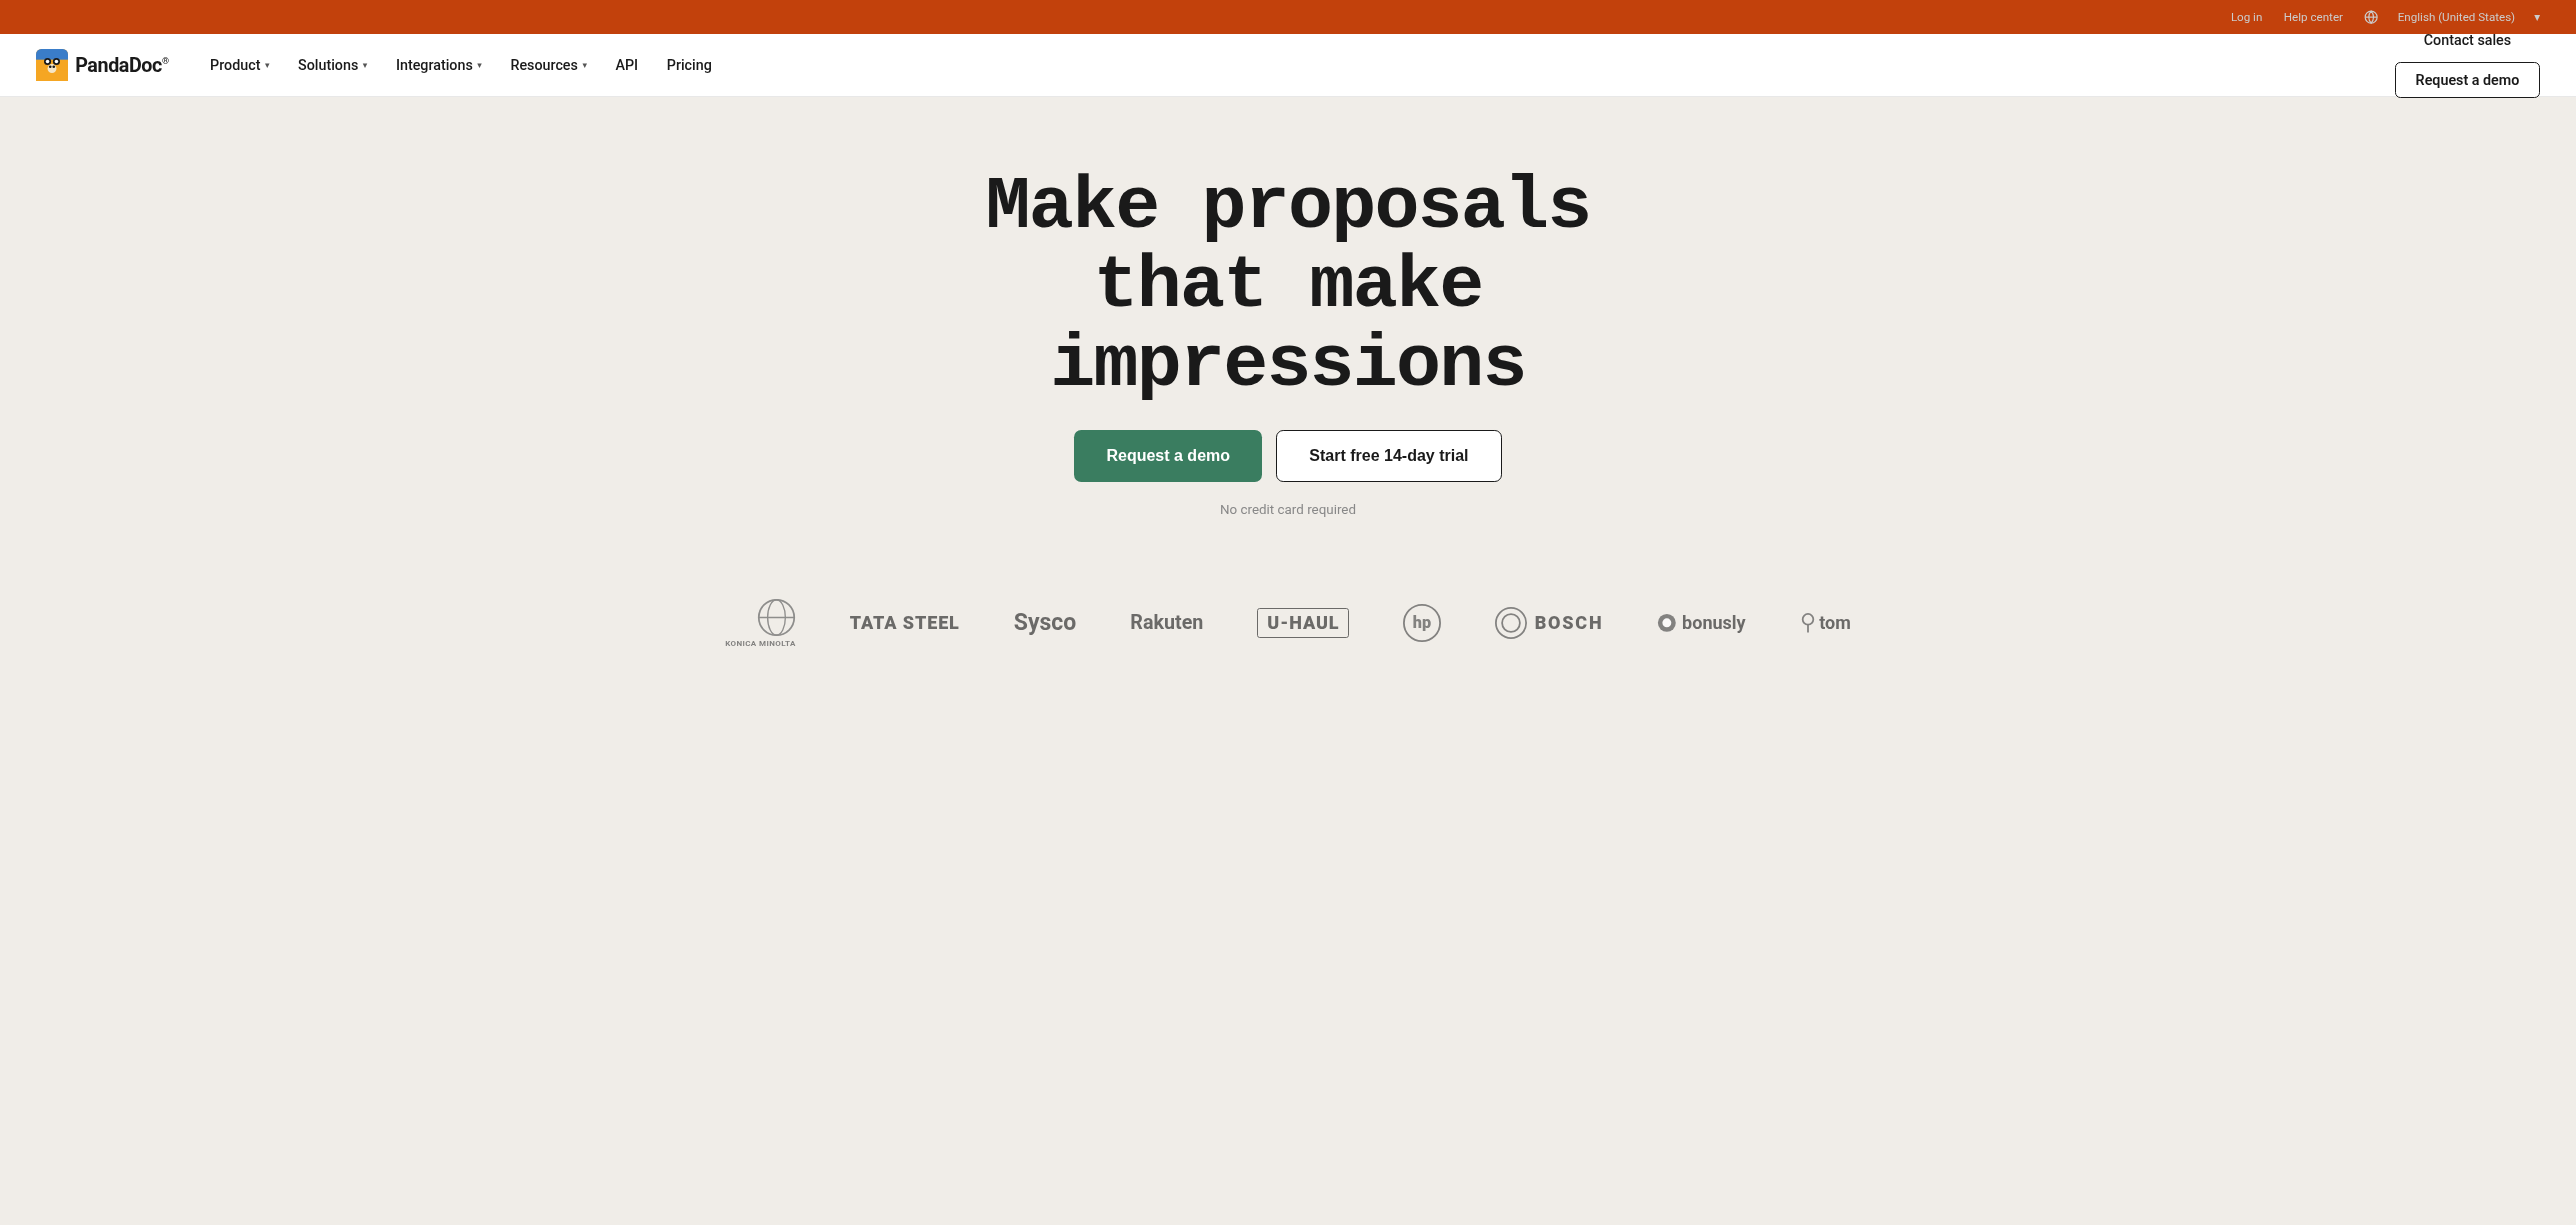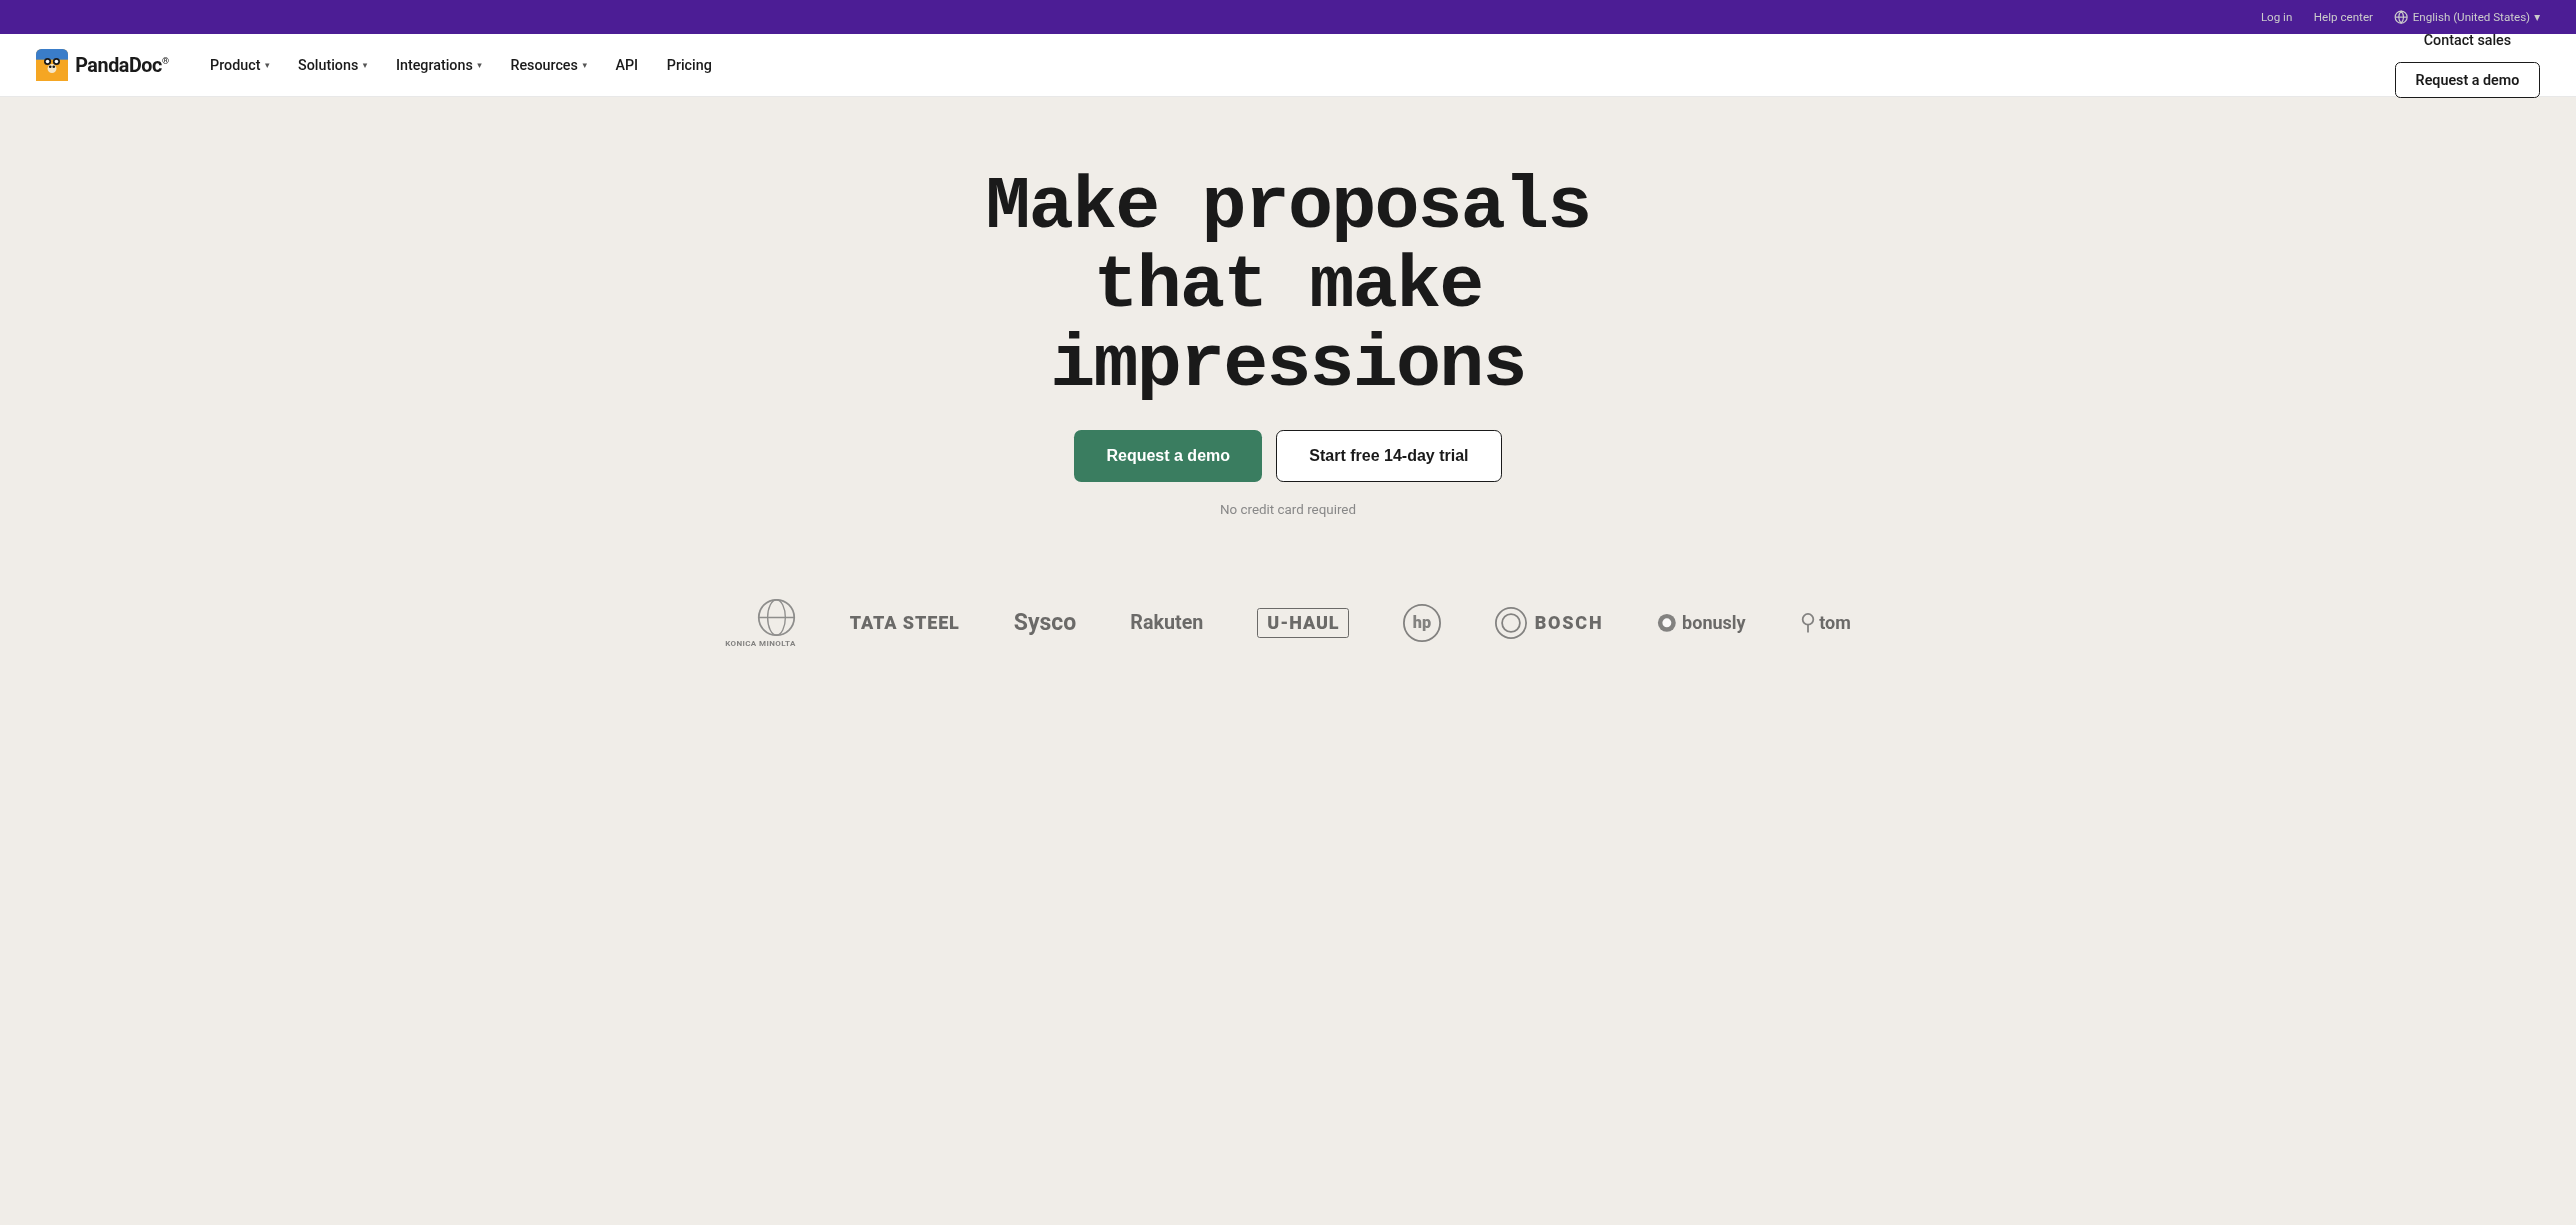--- a/index.html
+++ b/index.html
@@ -8,37 +8,37 @@
       box-sizing: border-box;
     }
     body {
       font-family: -apple-system, BlinkMacSystemFont, 'Segoe UI', Roboto, Helvetica, Arial, sans-serif;
       background: #f0ede8;
       min-height: 100vh;
     }
 
     
     .topbar {
-      background: #4c1d95;
+      background: #c2410c;
       display: flex;
       justify-content: flex-end;
       align-items: center;
       padding: 0 36px;
       height: 34px;
       gap: 21.5px;
     }
     .topbar a {
       color: #ccc;
       text-decoration: none;
       font-size: 11.6px;
     }
     .topbar-lang {
       display: flex;
       align-items: center;
-      gap: 4px;
+      gap: 19px;
       color: #ccc;
       font-size: 11.6px;
       cursor: pointer;
     }
     .globe-icon {
       width: 14.3px;
       height: 14.3px;
     }
 
     

